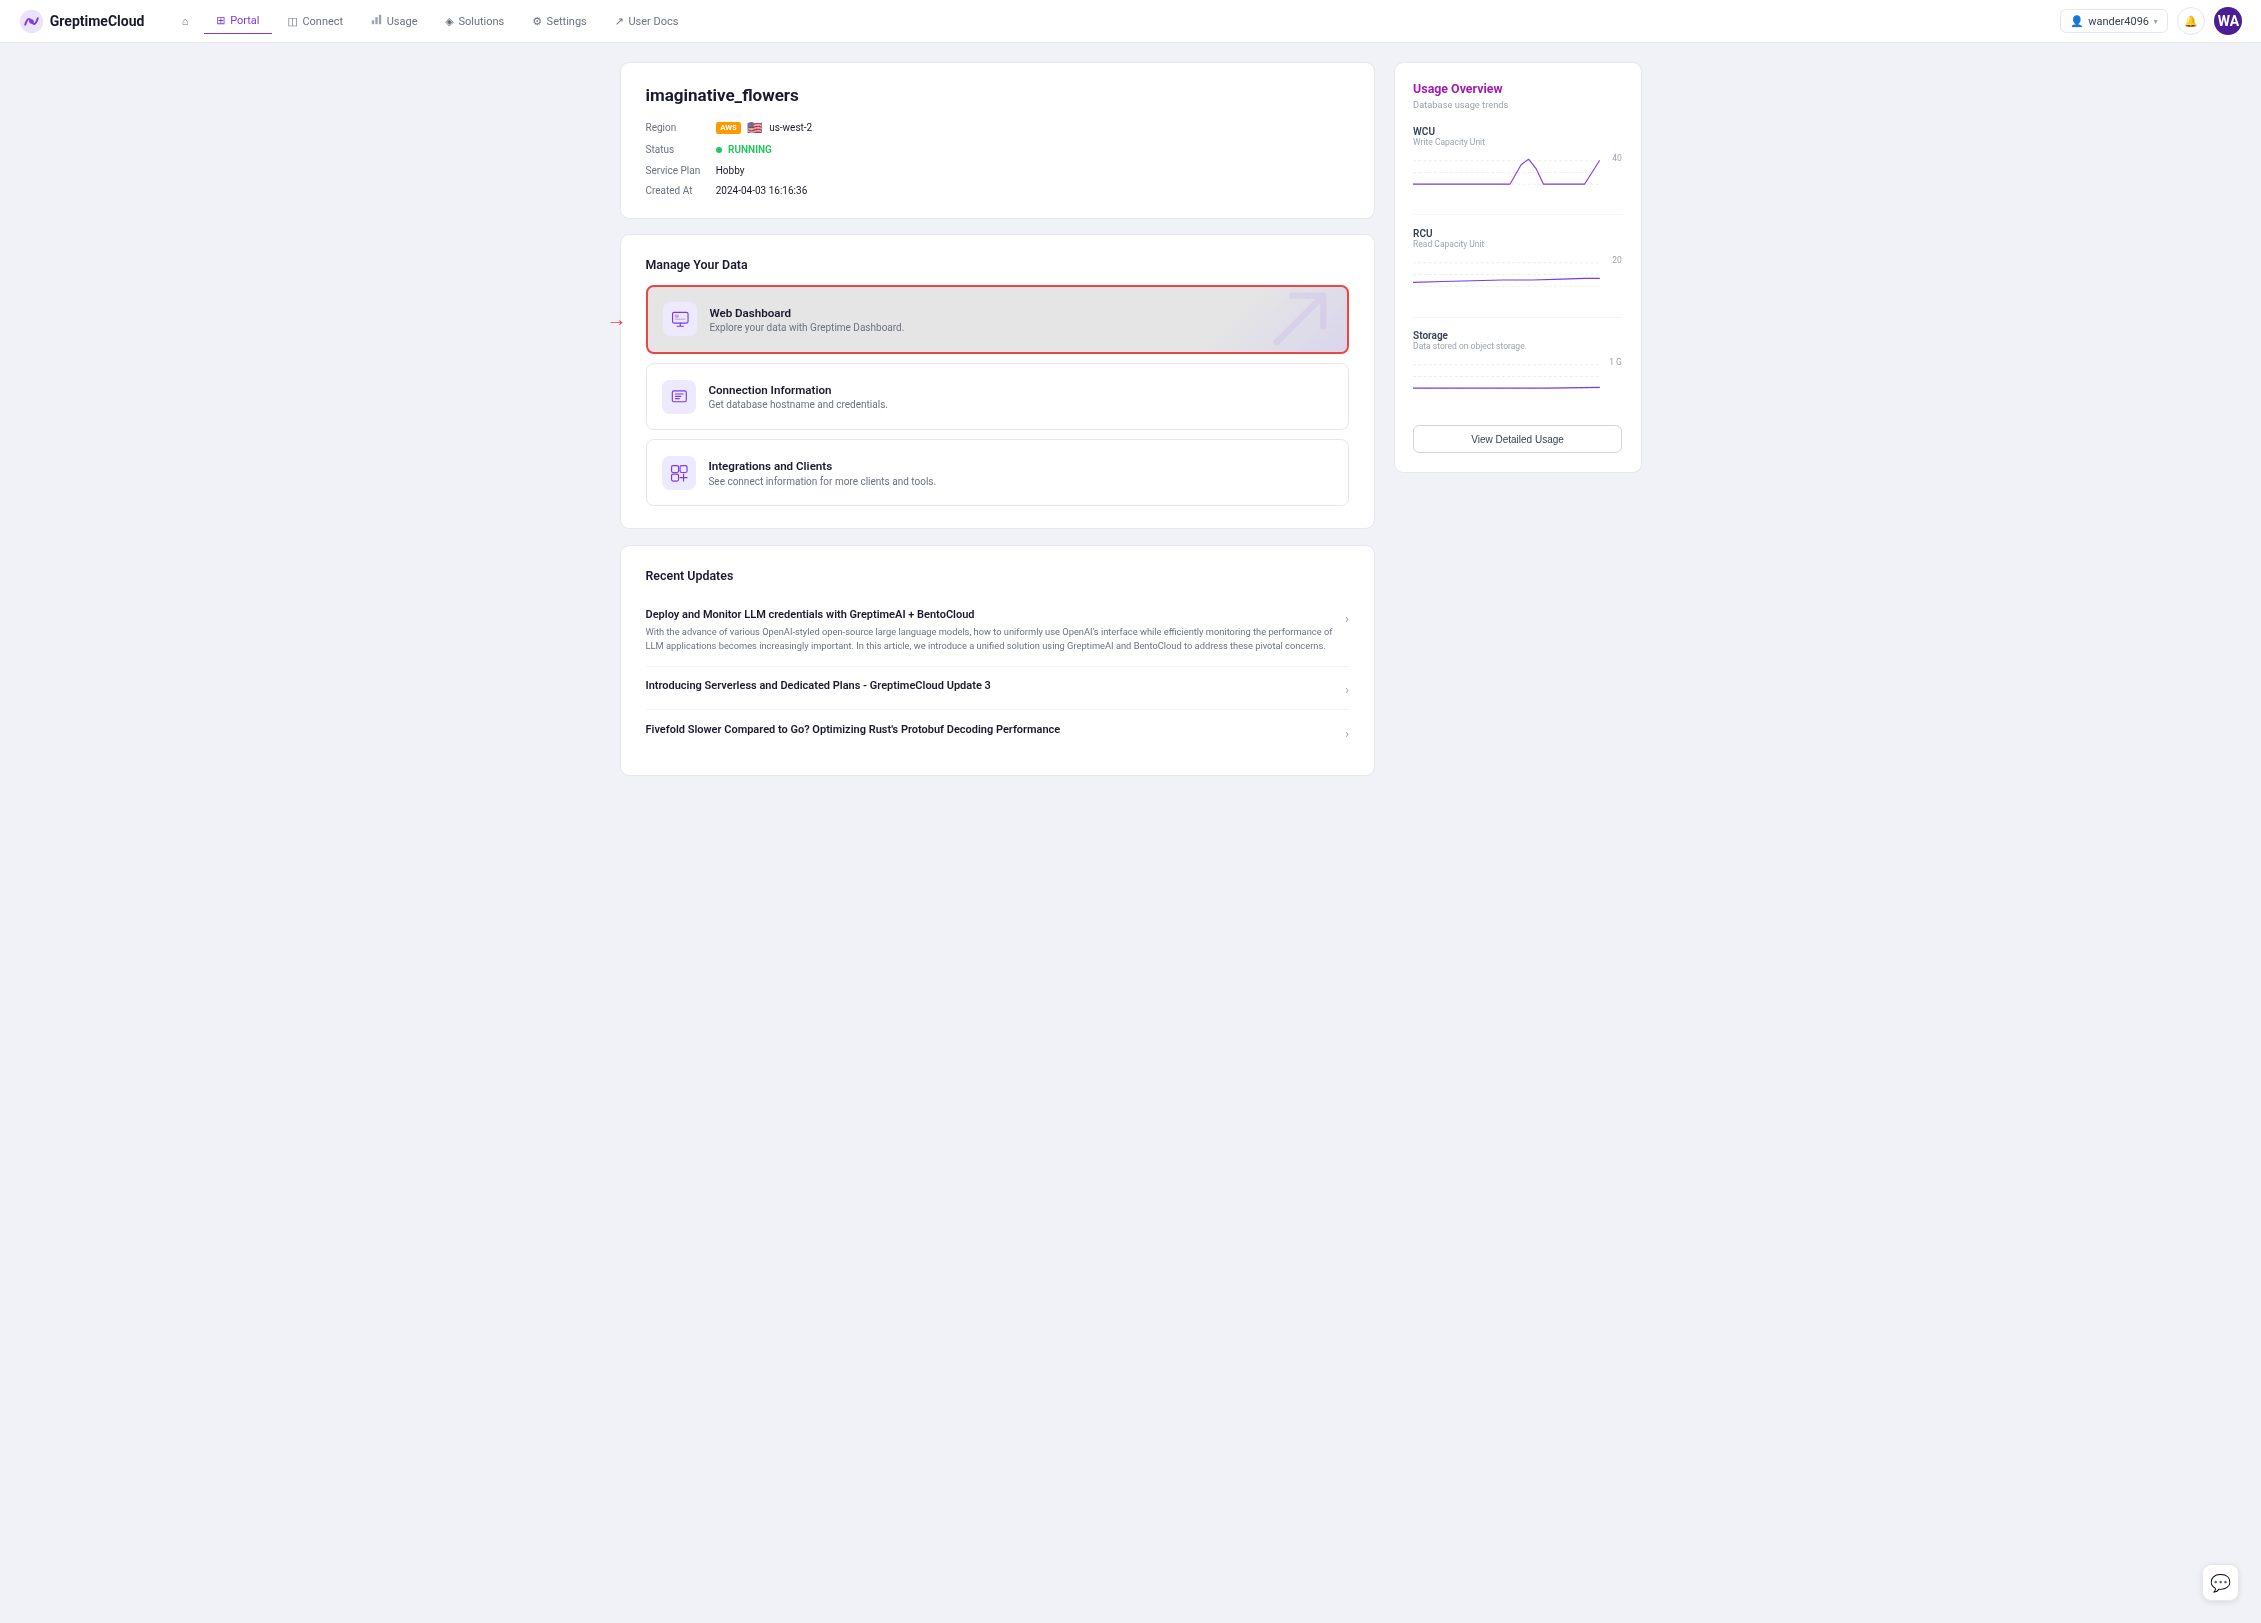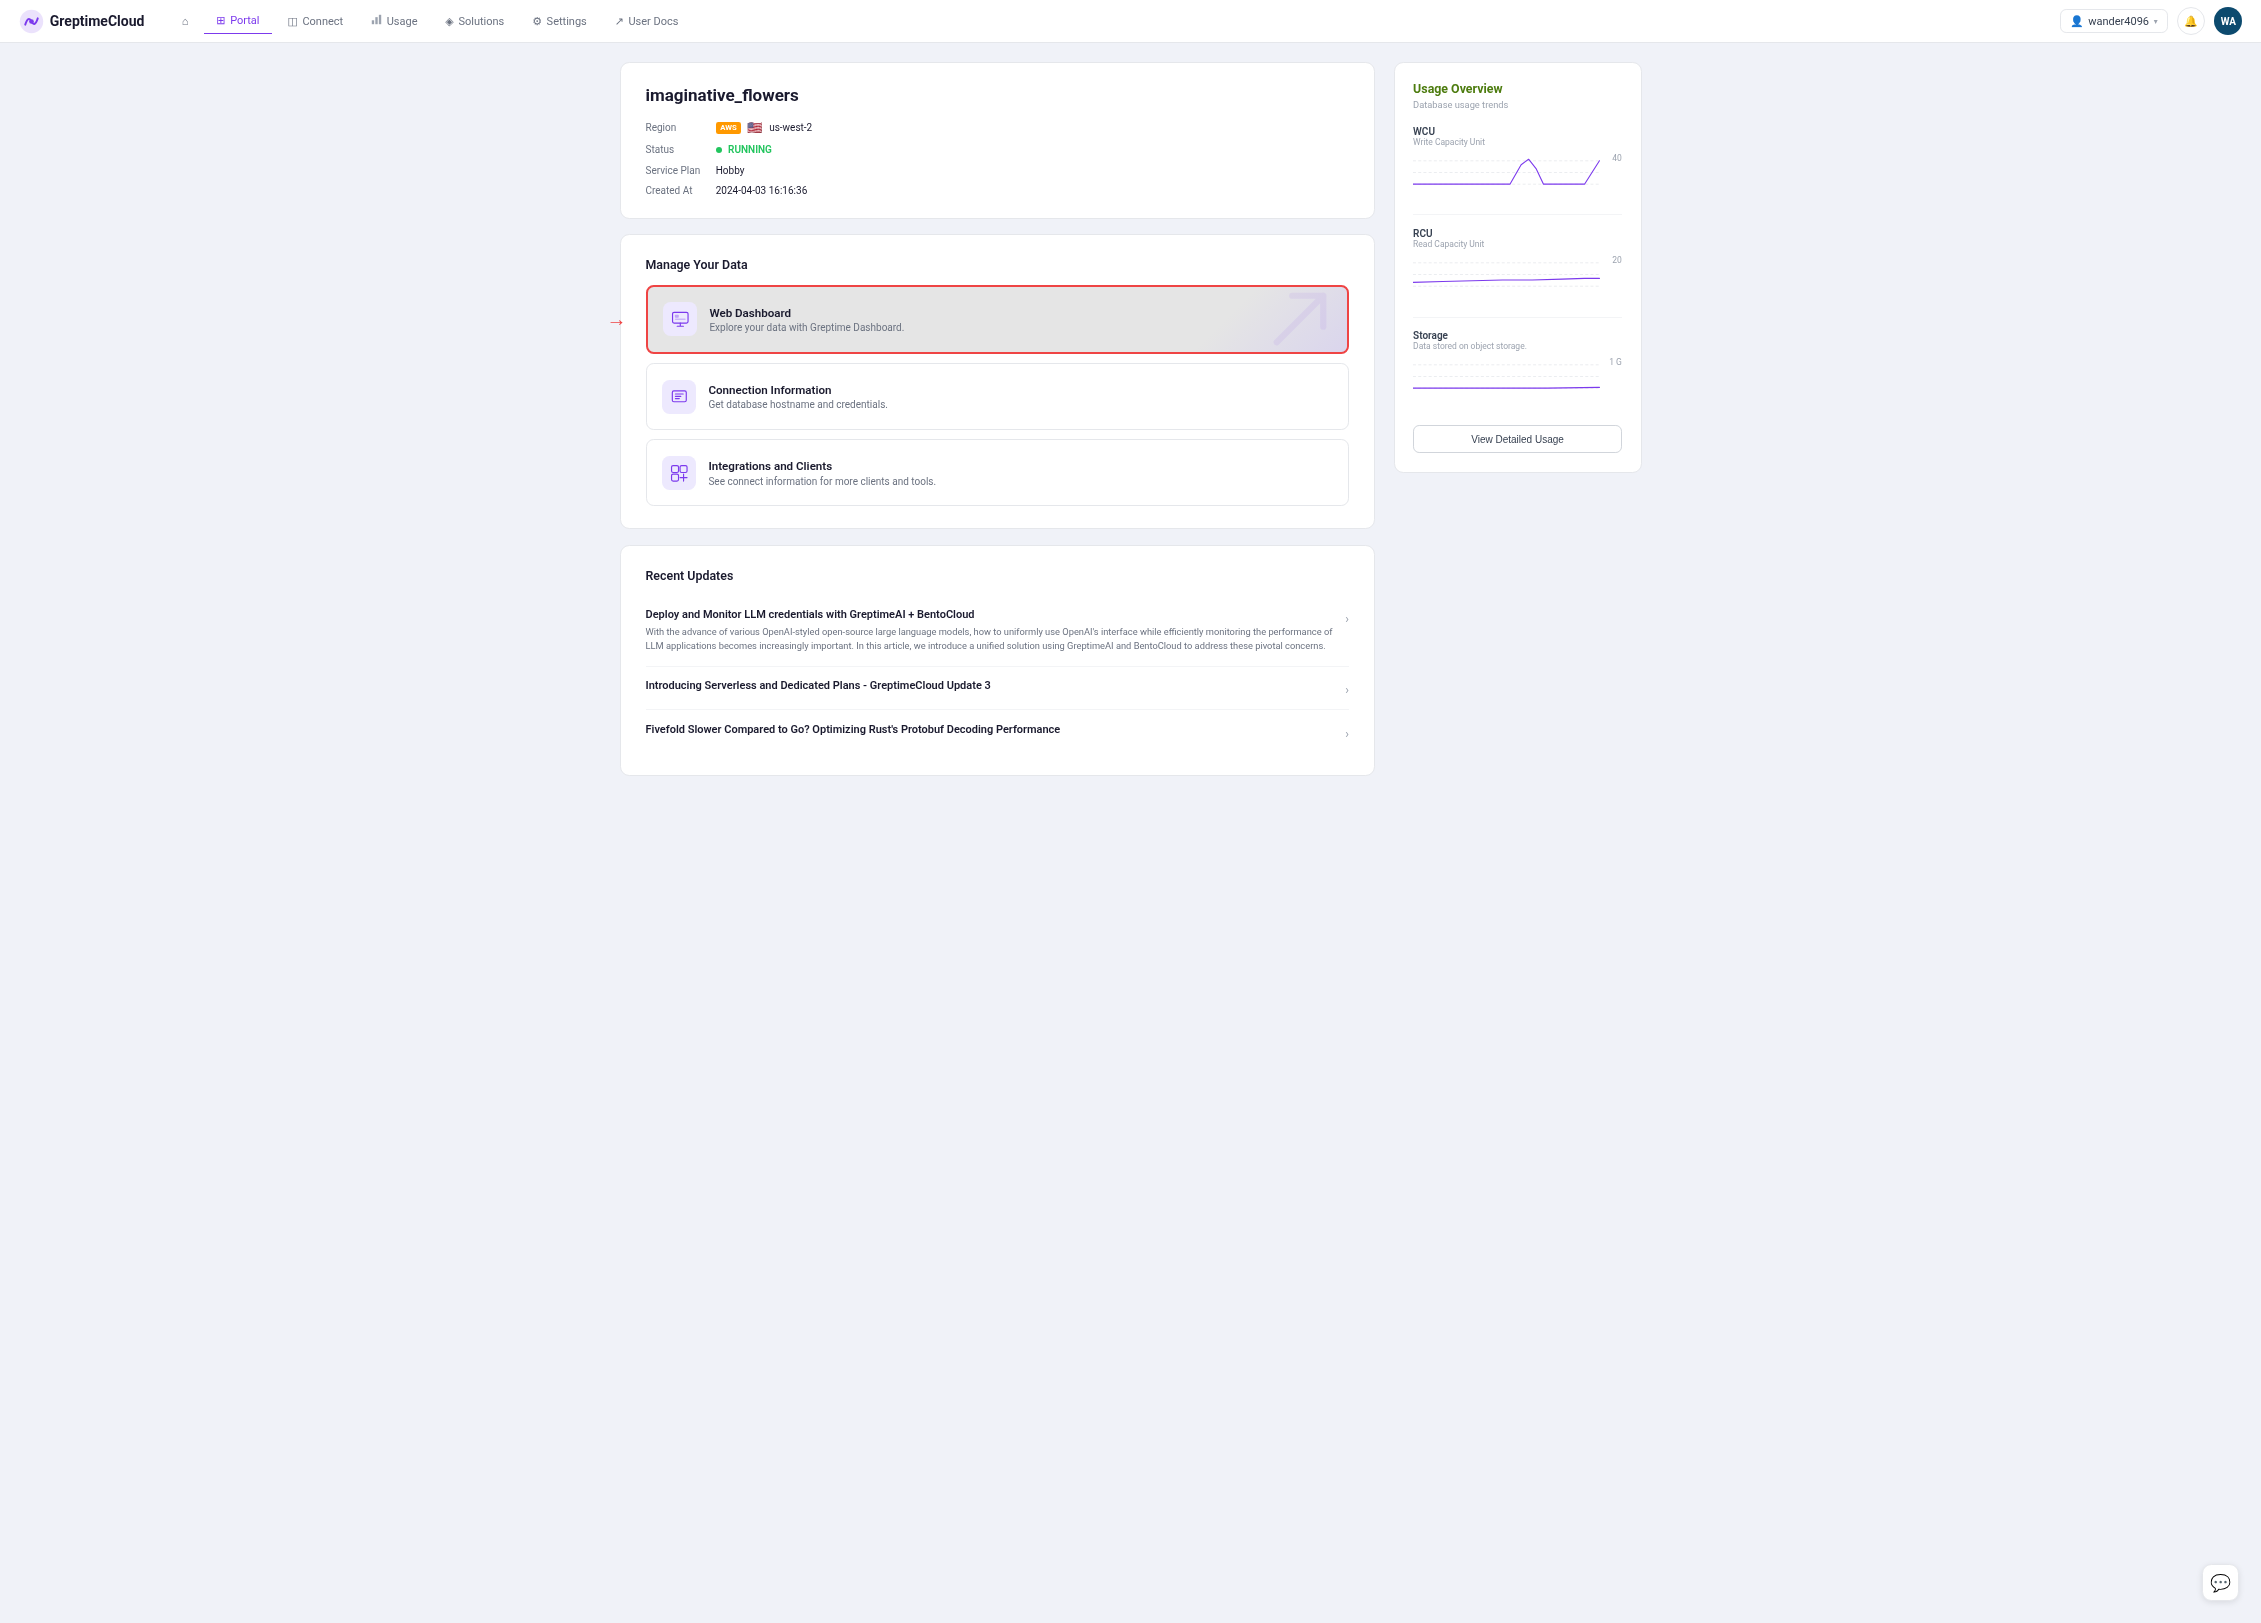--- a/index.html
+++ b/index.html
@@ -77,26 +77,26 @@
     .notif-btn {
       width: 28px; height: 28px;
       border-radius: 50%;
       border: 0.8px solid #e5e7eb;
       display: flex; align-items: center; justify-content: center;
       cursor: pointer;
       color: #6b7280;
     }
     .avatar {
       width: 28px; height: 28px;
-      background: #0c4a6e;
+      background: #4c1d95;
       border-radius: 50%;
       display: flex; align-items: center; justify-content: center;
       color: #fff;
       font-weight: 700;
-      font-size: 10px;
+      font-size: 14px;
     }
 
     
     .main-layout {
       display: flex;
       gap: 18.6px;
       padding: 18.6px 31px;
       max-width: 1084px;
       margin: 0 auto;
     }
@@ -247,21 +247,21 @@
     .right-panel {
       width: 248px;
       flex-shrink: 0;
     }
     .usage-card {
       background: #fff;
       border-radius: 9.3px;
       border: 0.8px solid #e5e7eb;
       padding: 18.6px;
     }
-    .usage-title { font-size: 12.4px; font-weight: 700; color: #4d7c0f; margin-bottom: 3.1px; }
+    .usage-title { font-size: 12.4px; font-weight: 700; color: #a21caf; margin-bottom: 3.1px; }
     .usage-subtitle { font-size: 9.3px; color: #9ca3af; margin-bottom: 15.5px; }
     .metric-block { margin-bottom: 15.5px; }
     .metric-name { font-size: 10px; font-weight: 600; color: #374151; }
     .metric-desc { font-size: 8.5px; color: #9ca3af; margin-bottom: 6.2px; }
     .chart-area {
       position: relative;
       height: 46px;
       margin-bottom: 3.1px;
     }
     .chart-value-label {

